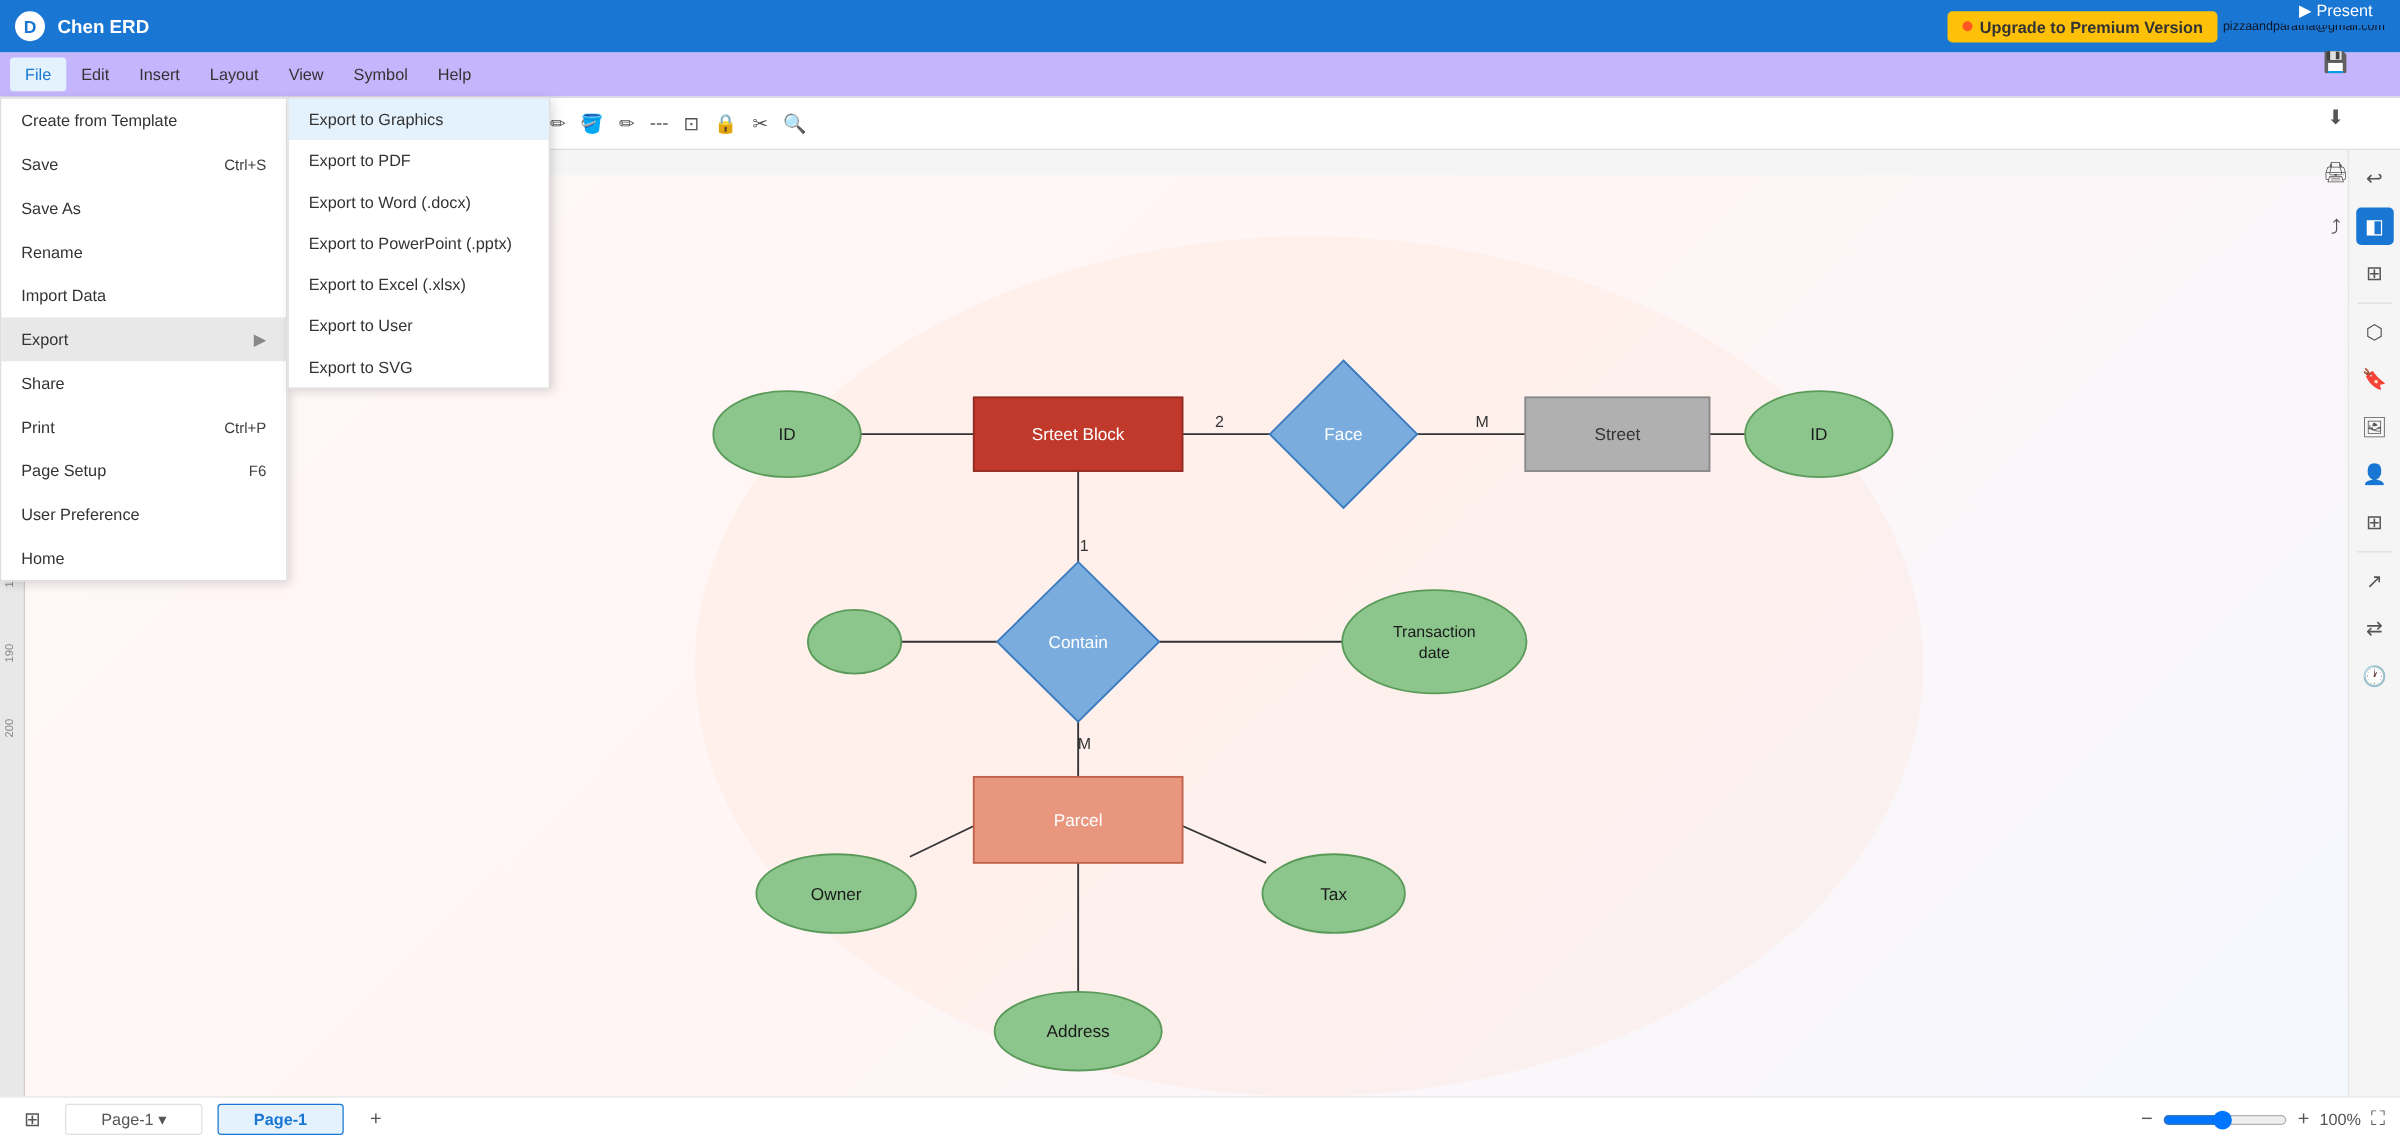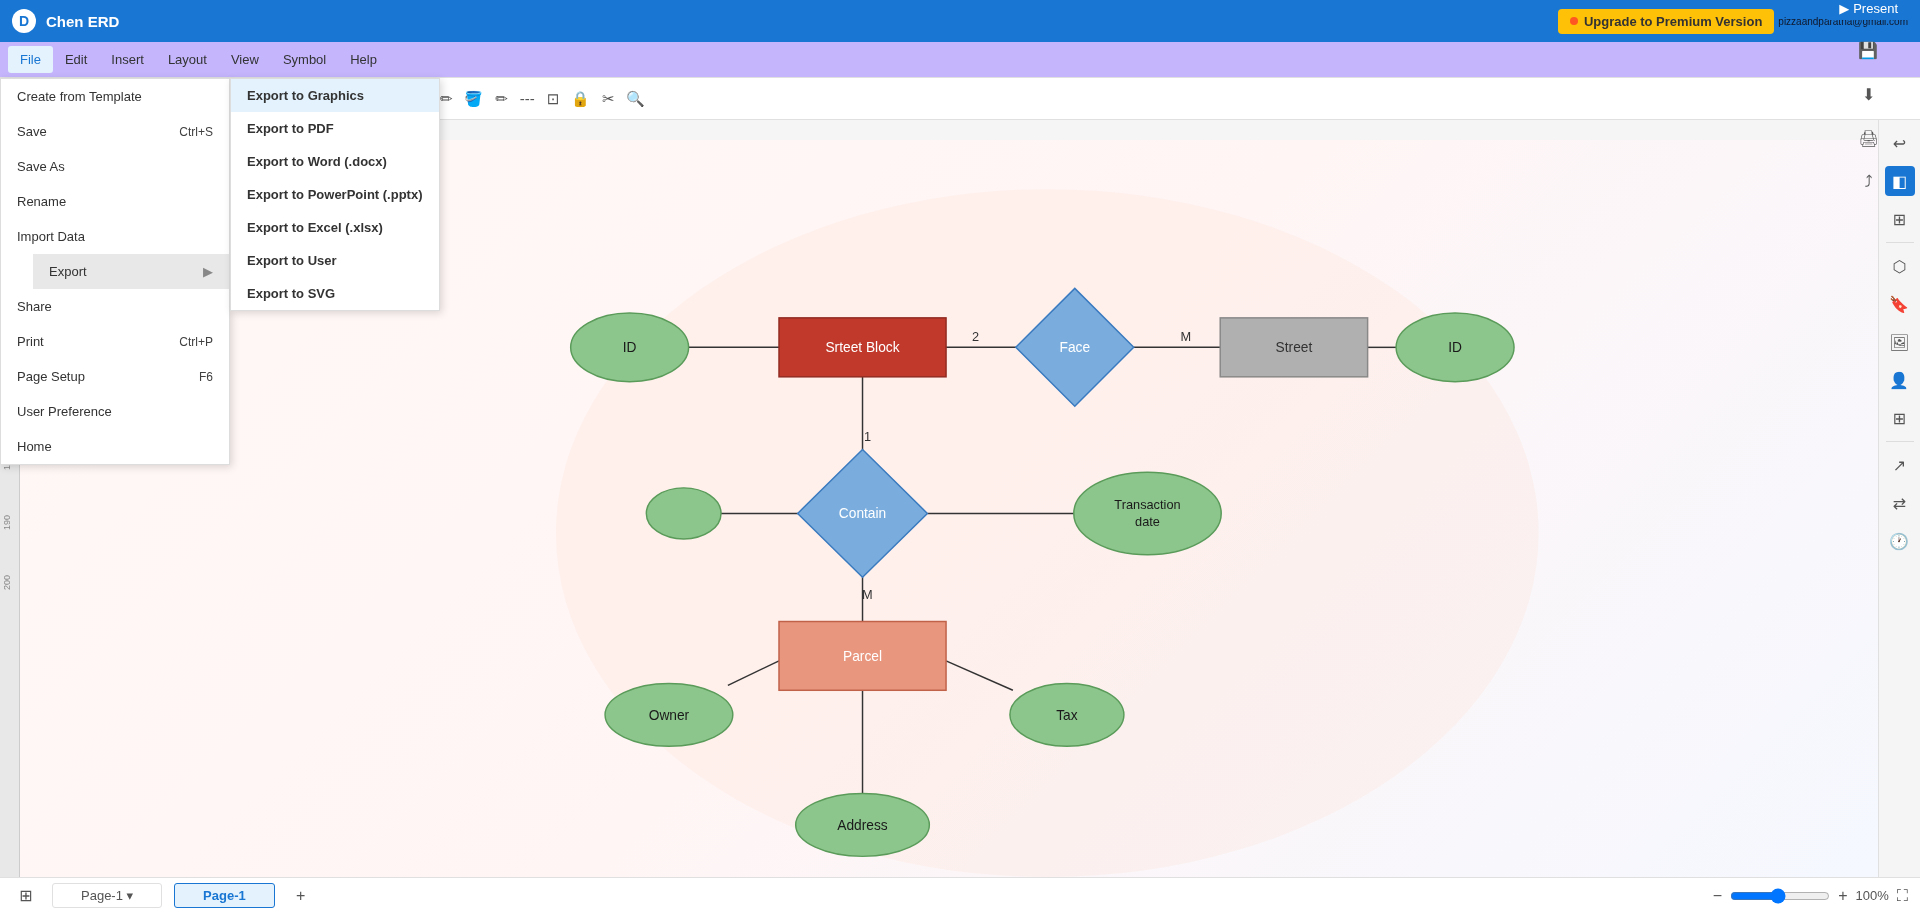--- a/index.html
+++ b/index.html
@@ -119,39 +119,38 @@
       padding: 10px 16px;
       font-size: 13px;
       color: #333;
       cursor: pointer;
       display: flex;
       align-items: center;
       justify-content: space-between;
     }
     .file-menu-item .shortcut { color: #404040; font-size: 12px; }
     .file-menu-item .arrow { color: #888; }
-    .file-menu-item.highlighted { background: #e8e8e8; margin-left: 32px; }
+    .file-menu-item.highlighted { background: #e8e8e8; }
 
     
     .export-submenu {
       position: absolute;
       top: 78px;
       left: 230px;
       width: 210px;
       background: white;
       border: 1px solid #ddd;
       box-shadow: 2px 2px 8px rgba(0,0,0,0.15);
       z-index: 201;
     }
     .export-submenu-item {
       padding: 9px 16px;
       font-size: 13px;
       color: #333;
       cursor: pointer;
-      font-weight: bold;
     }
     .export-submenu-item.highlighted { background: #e3f2fd; }
 
     
     .canvas-wrapper {
       flex: 1;
       position: relative;
       background: #f5f5f5;
       overflow: hidden;
     }

